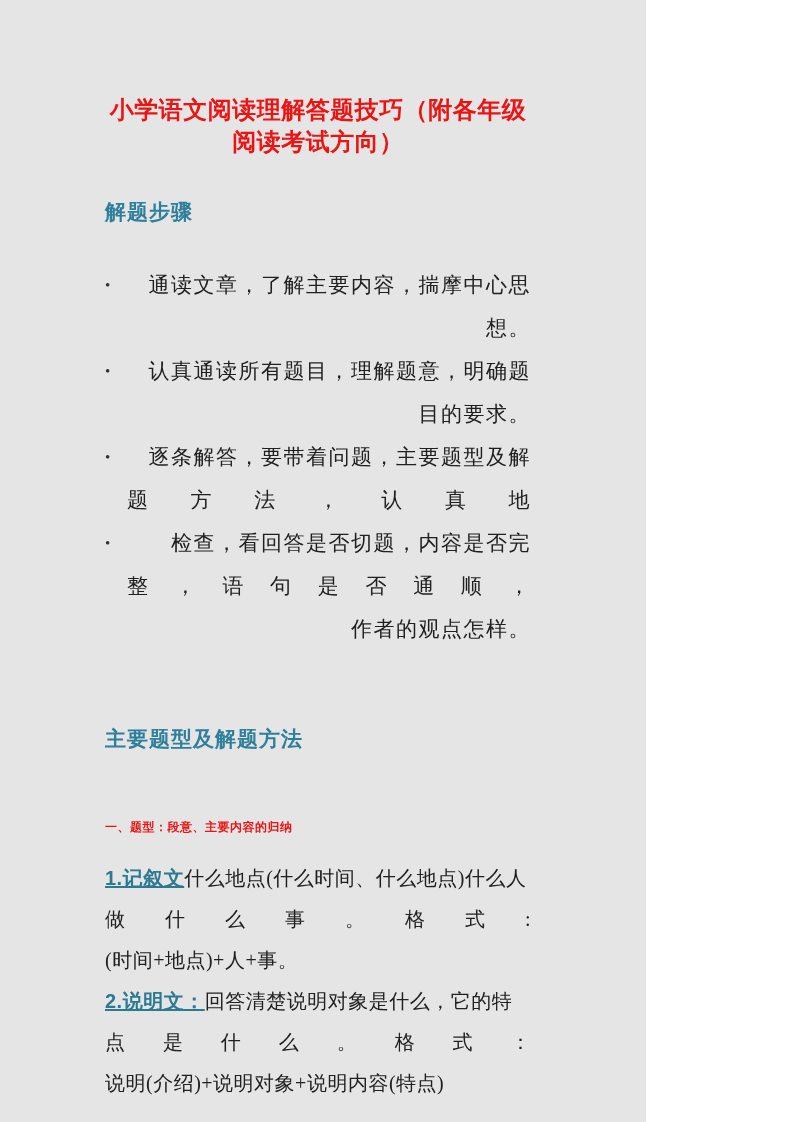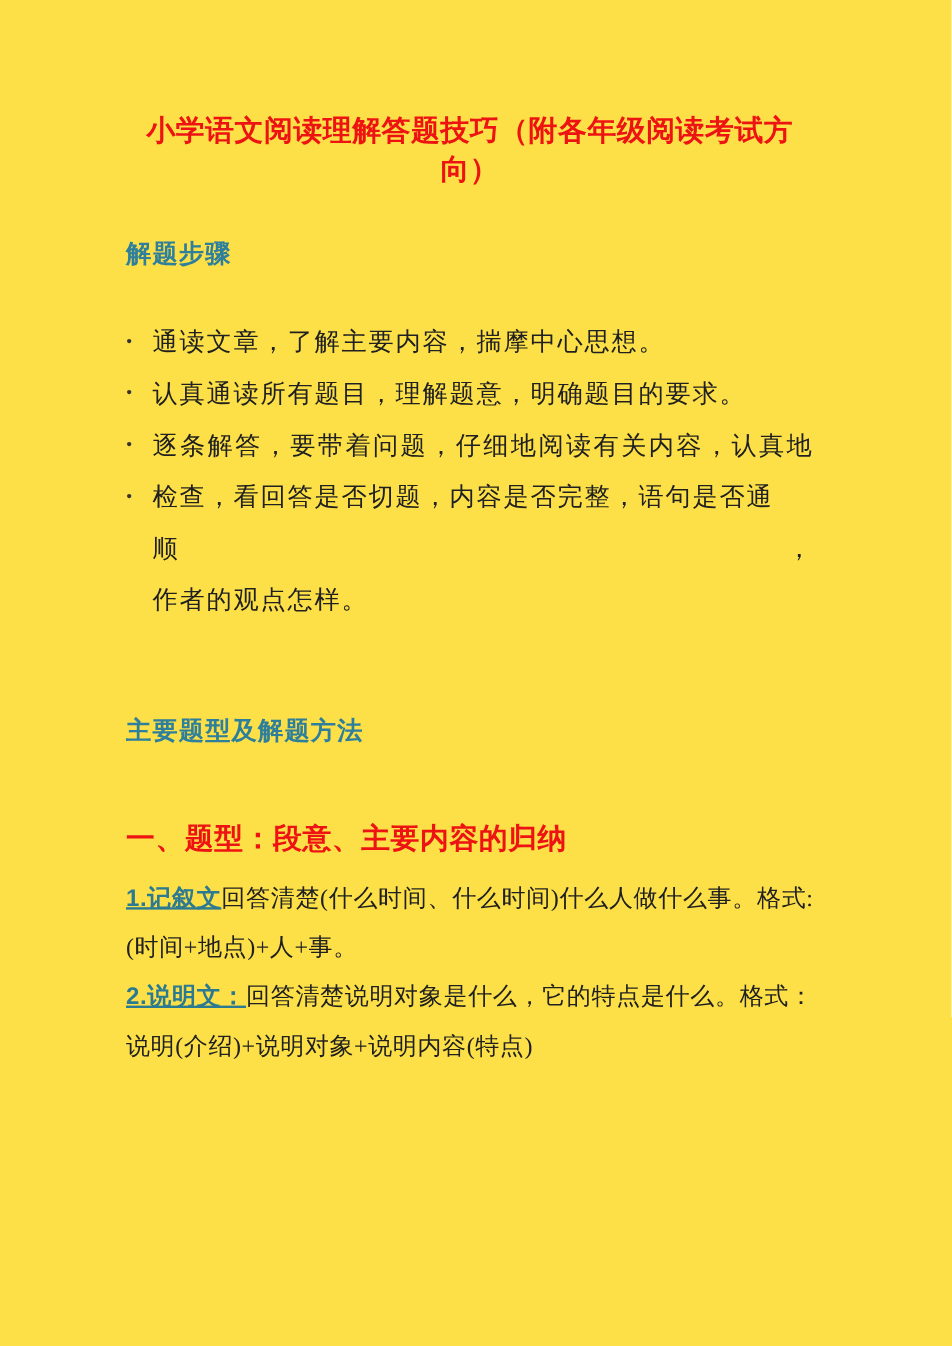--- a/index.html
+++ b/index.html
@@ -1,20 +1,20 @@
 <!DOCTYPE html>
 <html><head>
 <meta charset="utf-8">
 <style>
   html, body { margin: 0; padding: 0; background: #ffffff; }
   .page {
     position: relative;
-    width: 793px;
+    width: 646px;
     height: 1122px;
-    background: #fde047;
+    background: #e5e5e5;
     overflow: hidden;
     font-family: "Liberation Serif", "DejaVu Serif", serif;
     color: #202020;
   }
   .content {
     padding: 0 115px 0 105px; 
   }
   .doc-title {
     padding-top: 94px;
     text-align: center;
@@ -47,36 +47,36 @@
   .bullet {
     position: absolute;
     left: 0;
     top: 0;
     width: 16px;
     line-height: 43px;
     font-size: 15px;
     color: #333333;
     letter-spacing: 0;
   }
-  .step-line { display: block; }
+  .step-line { display: block; text-align: right; }
   .jfull { text-align-last: justify; } 
   .section-heading {
     margin-top: 74px;
     text-align: left;
     font-family: "Liberation Sans", "DejaVu Sans", sans-serif;
     font-weight: bold;
     font-size: 21px;
     line-height: 28px;
     letter-spacing: 1px;
   }
   .section-subheading {
     margin-top: 62px;
-    font-family: Liberation Sans, sans-serif;
+    font-family: Liberation Mono, monospace;
     font-weight: bold;
-    font-size: 24px;
+    font-size: 12px;
     line-height: 27px;
     letter-spacing: 0.5px;
   }
   .types-block { margin-top: 16px; }
   .type-line {
     margin: 0;
     font-size: 20px;
     line-height: 41px;
     letter-spacing: 0.5px;
   }
@@ -100,35 +100,35 @@
       <li>
         <span class="bullet">•</span>
         <span class="step-line">通读文章，了解主要内容，揣摩中心思想。</span>
       </li>
       <li>
         <span class="bullet">•</span>
         <span class="step-line">认真通读所有题目，理解题意，明确题目的要求。</span>
       </li>
       <li>
         <span class="bullet">•</span>
-        <span class="step-line jfull">逐条解答，要带着问题，仔细地阅读有关内容，认真地</span>
+        <span class="step-line jfull">逐条解答，要带着问题，主要题型及解题方法，认真地</span>
       </li>
       <li>
         <span class="bullet">•</span>
         <span class="step-line jfull">检查，看回答是否切题，内容是否完整，语句是否通顺，</span>
         <span class="step-line">作者的观点怎样。</span>
       </li>
     </ul>
 
     <div class="section-heading" style="color: rgb(46, 127, 156);">主要题型及解题方法</div>
 
     <div class="section-subheading" style="color: rgb(237, 19, 19);">一、题型：段意、主要内容的归纳</div>
 
     <div class="types-block">
-      <p class="type-line jfull"><span class="type-lead" style="color: rgb(43, 122, 145);">1.记叙文</span><span>回答清楚(什么时间、什么时间)什么人做什么事。格式:</span></p>
+      <p class="type-line jfull"><span class="type-lead" style="color: rgb(43, 122, 145);">1.记叙文</span><span>什么地点(什么时间、什么地点)什么人做什么事。格式:</span></p>
       <p class="type-line">(时间+地点)+人+事。</p>
 
       <p class="type-line jfull"><span class="type-lead" style="color: rgb(43, 122, 145);">2.说明文：</span><span>回答清楚说明对象是什么，它的特点是什么。格式：</span></p>
       <p class="type-line">说明(介绍)+说明对象+说明内容(特点)</p>
 
     </div>
 
   </div>
 </div>
 

